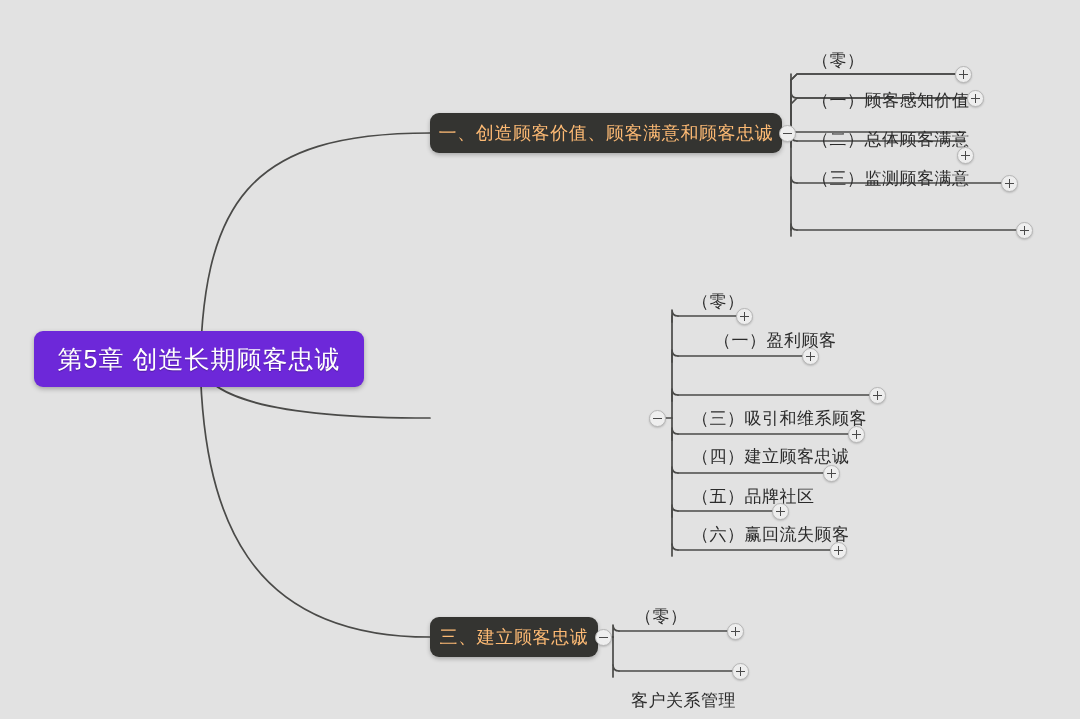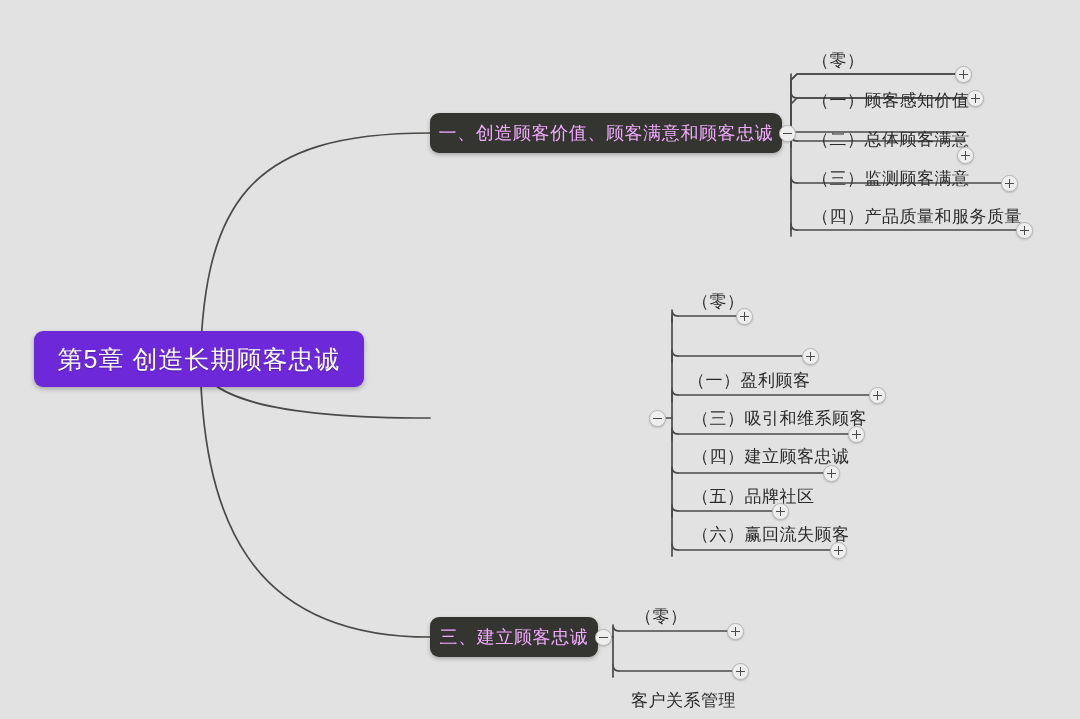--- a/index.html
+++ b/index.html
@@ -62,21 +62,21 @@
     background: #343431;
     border-radius: 9px;
     box-shadow: 0 2px 4px rgba(0,0,0,0.25);
     display: flex;
     align-items: center;
     justify-content: center;
     box-sizing: border-box;
     height: 40px;
   }
   .branch-label {
-    color: #f0abfc;
+    color: #fdba74;
     font-size: 18px;
     white-space: nowrap;
     letter-spacing: 0.6px;
     font-family: Liberation Serif, serif;
   }
 
   
   .toggle {
     position: absolute;
     width: 17px;
@@ -203,38 +203,37 @@
     <span class="bar-h"></span>
     <span class="bar-v"></span>
   </div>
 
   <div class="leaf-label" style="left:812px; top:170px;">（三）监测顾客满意</div>
   <div class="toggle" style="left:1001px; top:175px;">
     <span class="bar-h"></span>
     <span class="bar-v"></span>
   </div>
 
-  <div class="leaf-label" style="left:812px; top:208px;">（四）产品质量和服务质量</div>
   <div class="toggle" style="left:1016px; top:222px;">
     <span class="bar-h"></span>
     <span class="bar-v"></span>
   </div>
 
   <div class="toggle minus" style="left:649px; top:410px;">
     <span class="bar-h"></span>
 
   </div>
 
   <div class="leaf-label" style="left:692px; top:293px;">（零）</div>
   <div class="toggle" style="left:736px; top:308px;">
     <span class="bar-h"></span>
     <span class="bar-v"></span>
   </div>
 
-  <div class="leaf-label" style="left:688px; top:332px;margin-top:40px;">（一）盈利顾客</div>
+  <div class="leaf-label" style="left:714px; top:332px;">（一）盈利顾客</div>
   <div class="toggle" style="left:802px; top:348px;">
     <span class="bar-h"></span>
     <span class="bar-v"></span>
   </div>
 
   <div class="toggle" style="left:869px; top:387px;">
     <span class="bar-h"></span>
     <span class="bar-v"></span>
   </div>
 

